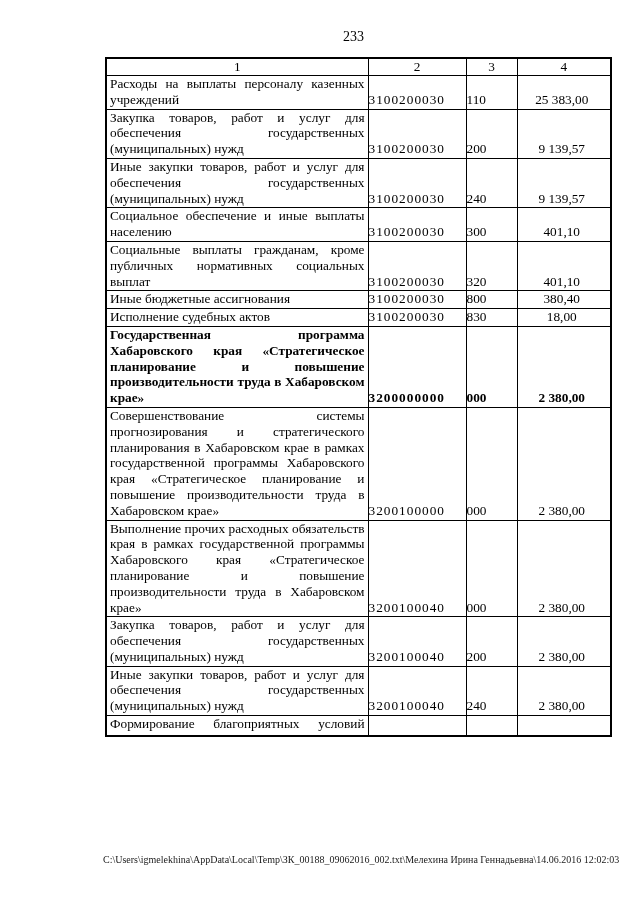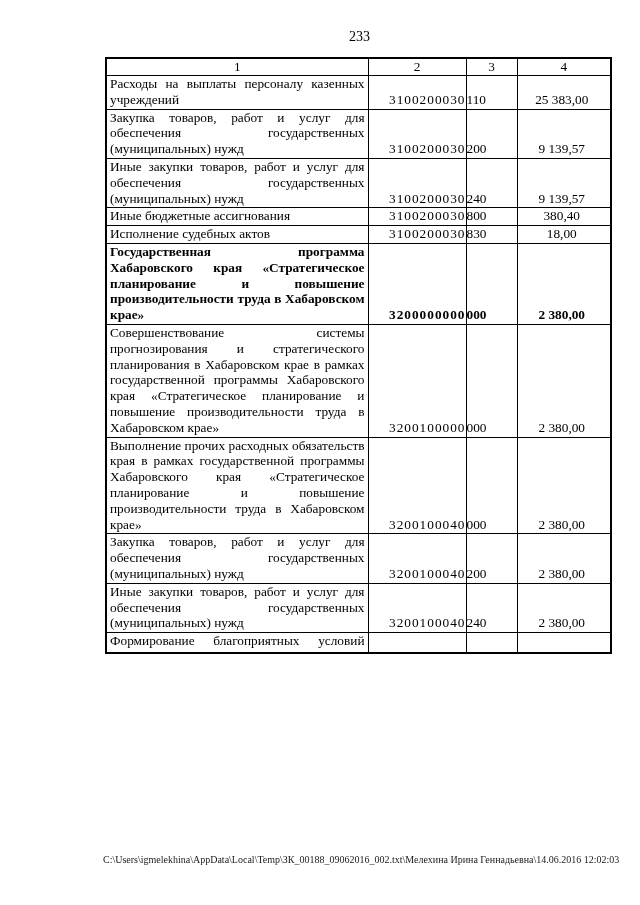--- a/index.html
+++ b/index.html
@@ -14,21 +14,21 @@
   }
   .page {
     position: relative;
     width: 640px;
     height: 905px;
     background: #ffffff;
   }
   .page-number {
     position: absolute;
     top: 29px;
-    left: 107px;
+    left: 101px;
     width: 505px;
     text-align: center;
     font-size: 14px;
   }
   table.doc-table {
     position: absolute;
     left: 105px;
     top: 57px;
     width: 505px;
     border-collapse: collapse;
@@ -46,21 +46,21 @@
     text-align: center;
     height: 16px;
     font-size: 13.3px;
   }
   td.c-name {
     text-align: justify;
     vertical-align: top;
     padding: 0 3px 1px 3px;
   }
   td.c-code {
-    text-align: right;
+    text-align: left;
     vertical-align: bottom;
     padding-bottom: 1px;
     letter-spacing: 1px;
     white-space: nowrap;
   }
   td.c-group {
     text-align: left;
     vertical-align: bottom;
     padding-bottom: 1px;
     white-space: nowrap;
@@ -129,20 +129,32 @@
           <td class="c-group">200</td>
           <td class="c-amount">9 139,57</td>
         </tr>
         <tr>
           <td class="c-name">Иные закупки товаров, работ и услуг для обеспечения государственных (муниципальных) нужд</td>
           <td class="c-code">3100200030</td>
           <td class="c-group">240</td>
           <td class="c-amount">9 139,57</td>
         </tr>
         <tr>
+          <td class="c-name">Социальное обеспечение и иные выплаты населению</td>
+          <td class="c-code">3100200030</td>
+          <td class="c-group">300</td>
+          <td class="c-amount">401,10</td>
+        </tr>
+        <tr>
+          <td class="c-name">Социальные выплаты гражданам, кроме публичных нормативных социальных выплат</td>
+          <td class="c-code">3100200030</td>
+          <td class="c-group">320</td>
+          <td class="c-amount">401,10</td>
+        </tr>
+        <tr>
           <td class="c-name">Иные бюджетные ассигнования</td>
           <td class="c-code">3100200030</td>
           <td class="c-group">800</td>
           <td class="c-amount">380,40</td>
         </tr>
         <tr>
           <td class="c-name">Исполнение судебных актов</td>
           <td class="c-code">3100200030</td>
           <td class="c-group">830</td>
           <td class="c-amount">18,00</td>

